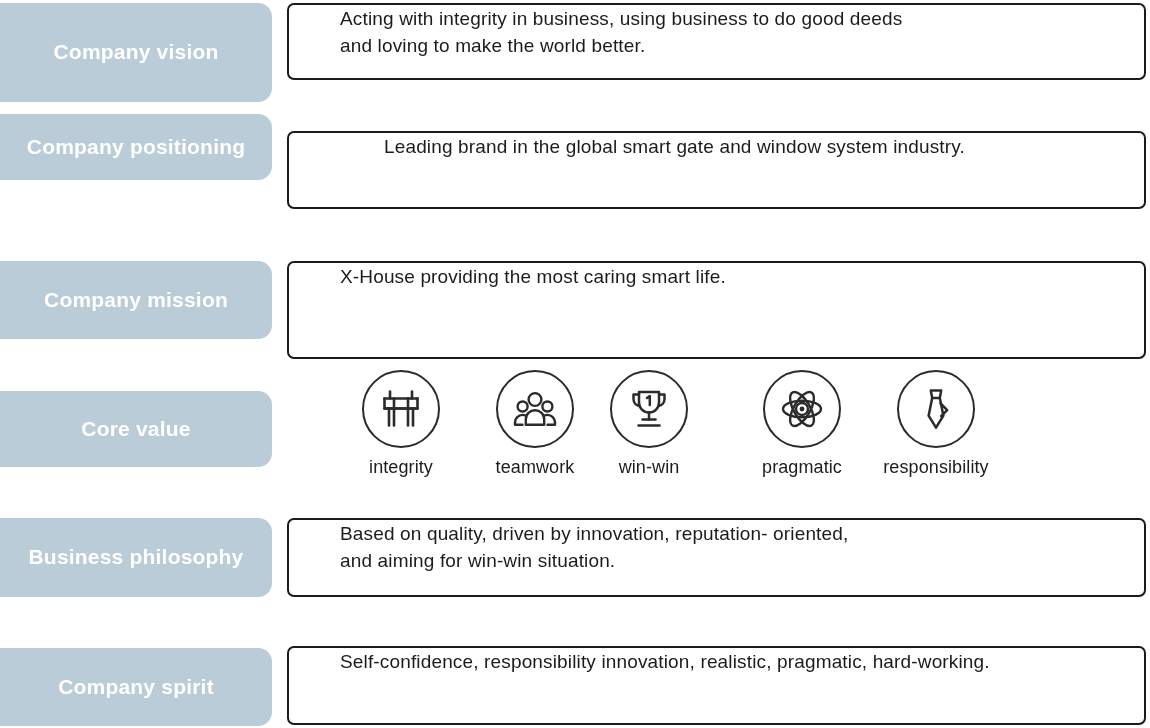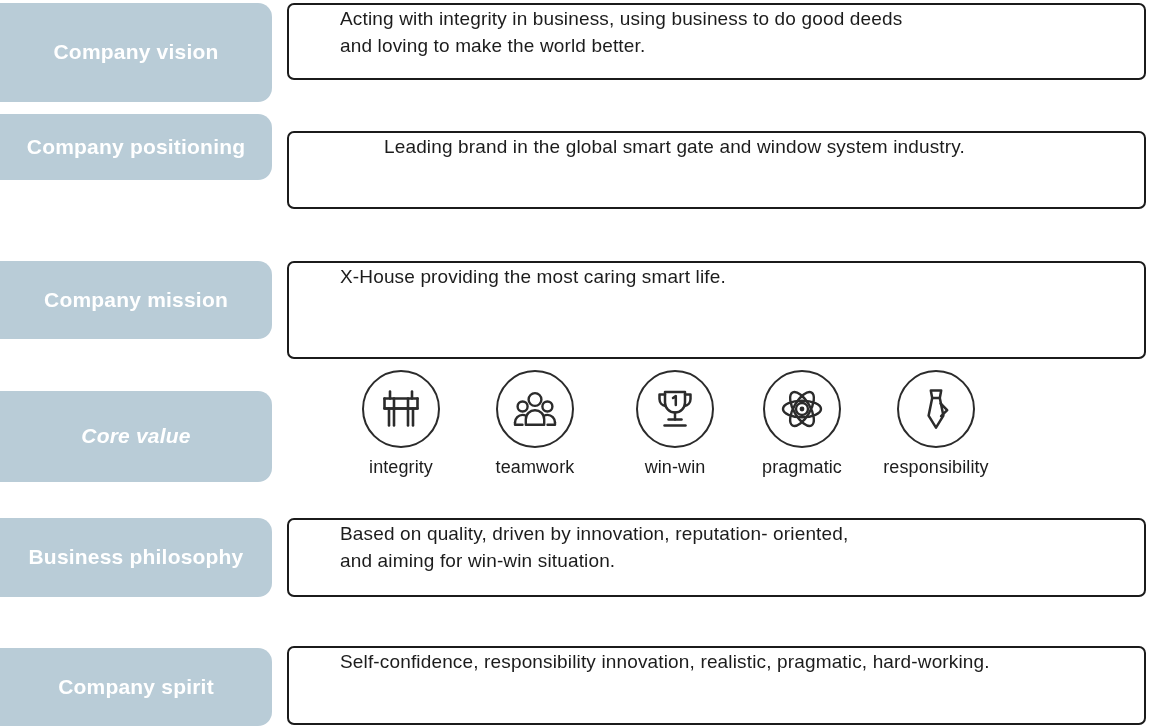--- a/index.html
+++ b/index.html
@@ -130,21 +130,21 @@
 
   <div class="pill" style="top:261px;height:78px;">
     <span class="pill-label">Company mission</span>
   </div>
   <div class="textbox" style="top:261px;height:98px;">
     <div class="textbox-body">
       <span class="ln">X-House providing the most caring smart life.</span>
     </div>
   </div>
 
-  <div class="pill" style="top:391px;height:91px;font-style:italic;">
+  <div class="pill" style="top:391px;height:76px;">
     <span class="pill-label">Core value</span>
   </div>
 
   <div class="values-strip">
 
     <div class="value-item" style="left:114px;">
       <div class="value-circle">
         <svg width="46" height="46" viewBox="0 0 46 46" fill="none" stroke="#2b2b2b" stroke-width="2.6" stroke-linecap="round" stroke-linejoin="round">
           <path d="M12 5.5 v7"></path>
           <path d="M34 5.5 v7"></path>
@@ -171,21 +171,21 @@
           <path d="M3 36.5 c0-4.3 3.4-7.6 7.6-7.6 c1.3 0 2.4 0.3 3.4 0.8"></path>
           <path d="M3 36.5 v2.2 h7.5"></path>
           <circle cx="35.4" cy="20.5" r="5"></circle>
           <path d="M43 36.5 c0-4.3-3.4-7.6-7.6-7.6 c-1.3 0-2.4 0.3-3.4 0.8"></path>
           <path d="M43 36.5 v2.2 h-7.5"></path>
         </svg>
       </div>
       <span class="value-label">teamwork</span>
     </div>
 
-    <div class="value-item" style="left:388px;">
+    <div class="value-item" style="left:362px;">
       <div class="value-circle">
         <svg width="46" height="46" viewBox="0 0 46 46" fill="none" stroke="#2b2b2b" stroke-width="2.5" stroke-linecap="round" stroke-linejoin="round">
           <path d="M13 6 h20 v10.5 c0 5.6-4.5 10-10 10 s-10-4.4-10-10 z"></path>
           <path d="M13 8.5 h-5.5 v4.5 c0 3.6 2.6 6.5 5.9 6.9"></path>
           <path d="M33 8.5 h5.5 v4.5 c0 3.6-2.6 6.5-5.9 6.9"></path>
           <path d="M23 26.5 v7"></path>
           <path d="M16.5 33.5 h13"></path>
           <path d="M12.5 39.5 h21"></path>
           <path d="M21 12 l2.8-2 v9"></path>
         </svg>

